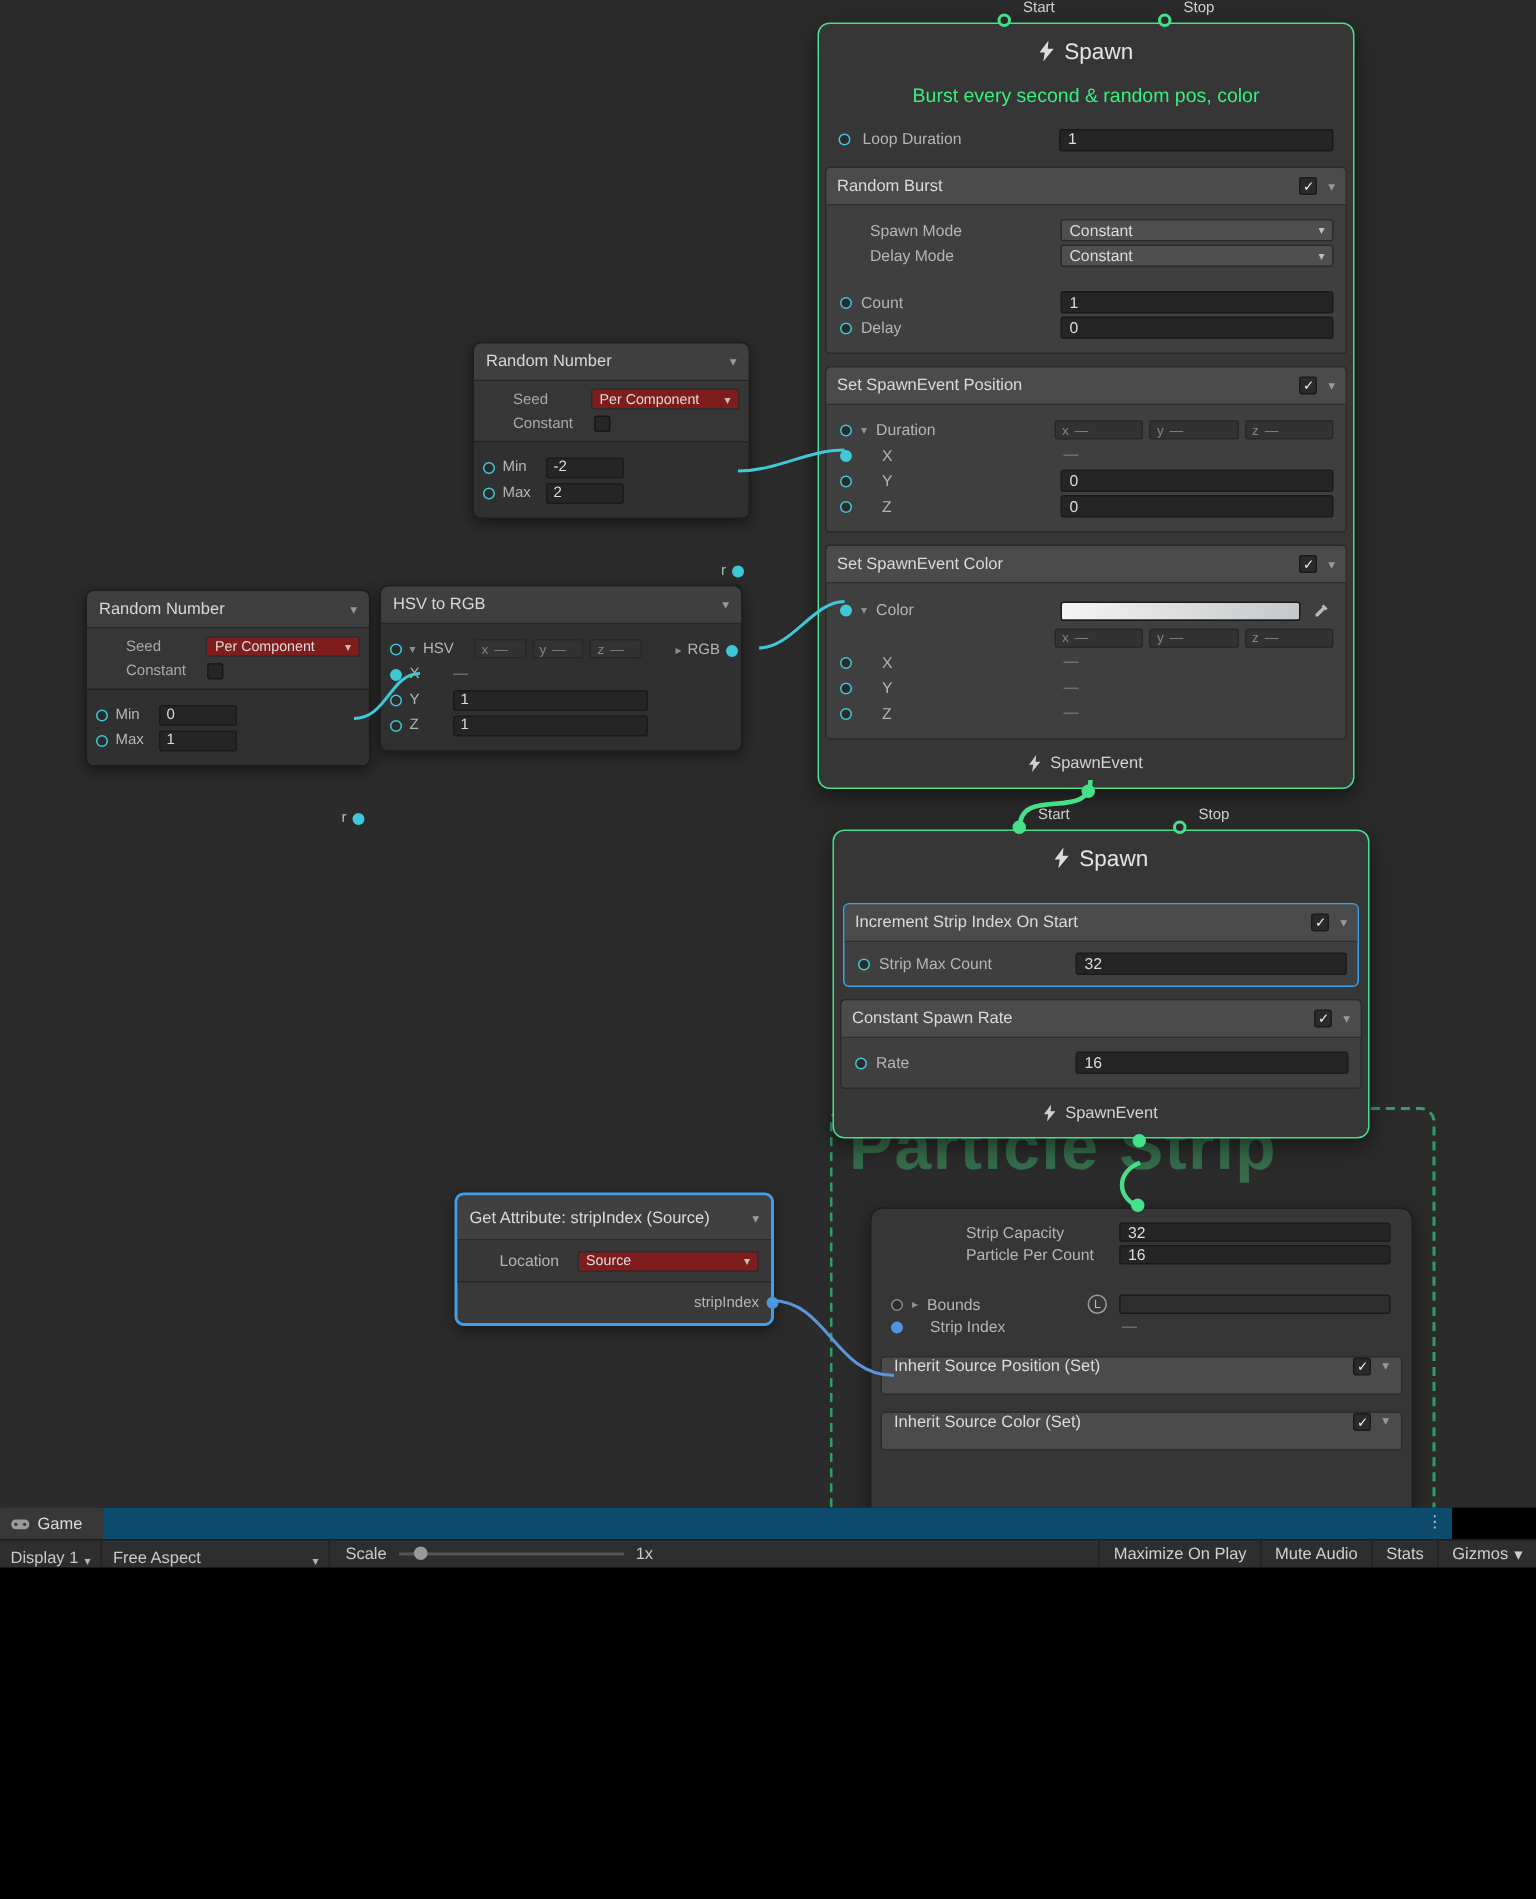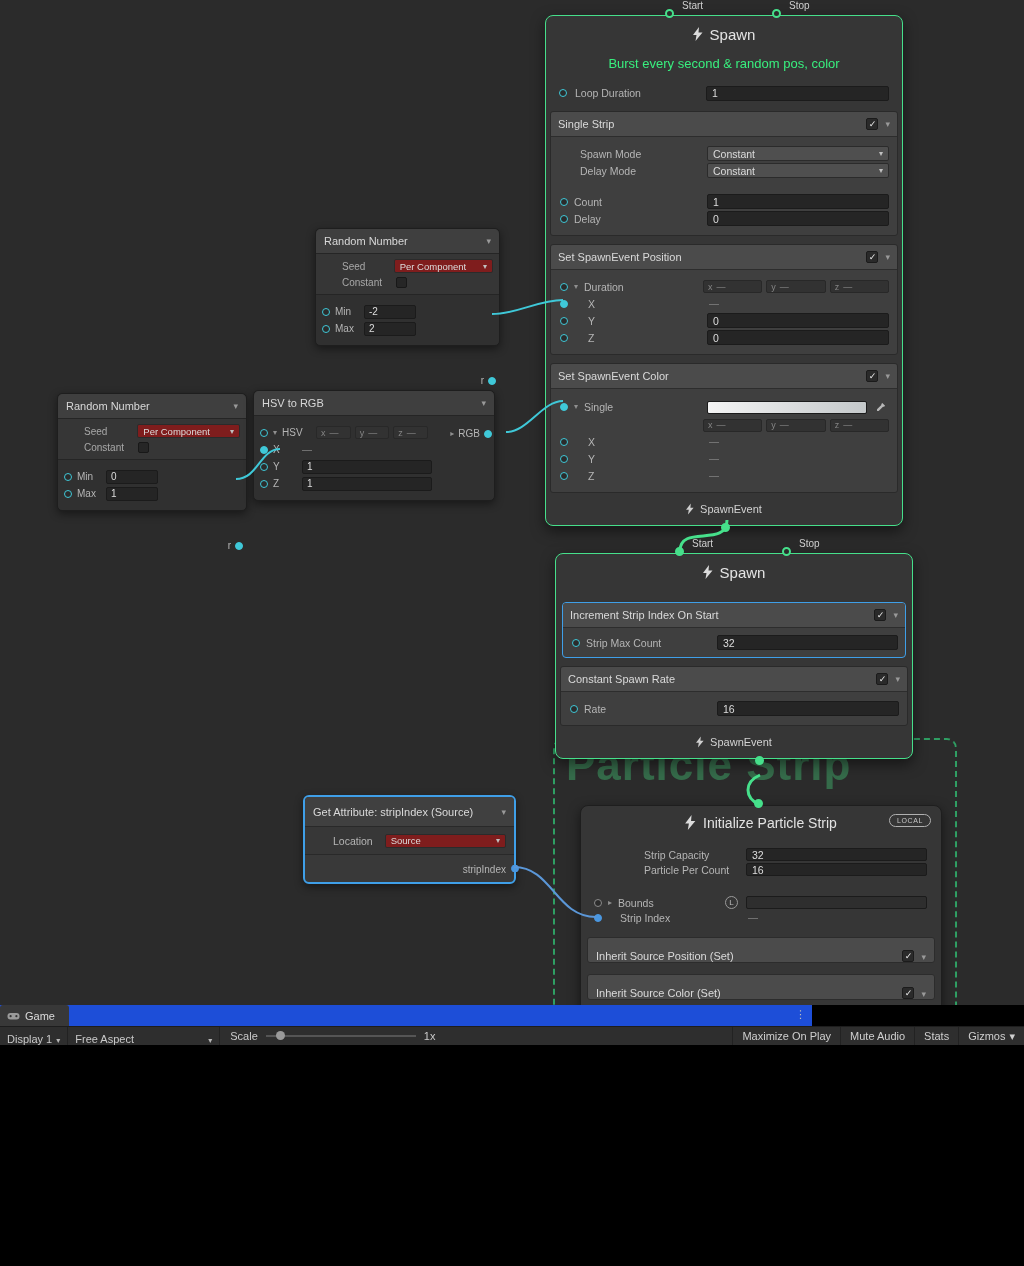--- a/index.html
+++ b/index.html
@@ -93,24 +93,24 @@
   
   .init-node{background:#363636;border:1px solid #1e1e1e;border-radius:8px;box-shadow:0 4px 12px rgba(0,0,0,.5)}
   .init-header{position:relative;height:33px;display:flex;align-items:center;justify-content:center;gap:7px;font-size:14px;color:#e2e2e2}
   .badge{position:absolute;right:10px;top:8px;border:1px solid #b0b0b0;border-radius:8px;font-size:7px;letter-spacing:.6px;color:#c8c8c8;padding:2px 7px}
   .irow{position:relative;display:flex;align-items:center;height:15px;padding-left:63px;font-size:10.5px;color:#b5b5b5}
   .irow.withport{padding-left:13px;gap:6px}
   .ifield{position:absolute;left:165px;right:14px;height:13px;background:#252525;border:1px solid #1b1b1b;border-radius:2px;color:#dddddd;font-size:10.5px;display:flex;align-items:center;padding:0 5px}
   .ifield.dim{background:#2e2e2e;color:#828282}
   .igap{height:18px}
   .space-badge{position:absolute;left:144px;width:13px;height:13px;border-radius:50%;border:1px solid #9a9a9a;color:#bdbdbd;font-size:8px;display:flex;align-items:center;justify-content:center}
-  .iblock{margin:12px 6px 0;height:26px;background:#4b4b4b;border:1px solid #2c2c2c;border-radius:3px;display:flex;align-items:flex-end;padding:0 8px}
-
-  
-  #tabbar{position:absolute;left:0;top:1005px;width:812px;height:21px;background:#1d4ed8;z-index:30;display:flex;align-items:flex-end}
+  .iblock{margin:12px 6px 0;height:26px;background:#4b4b4b;border:1px solid #2c2c2c;border-radius:3px;display:flex;align-items:flex-start;padding:0 8px}
+
+  
+  #tabbar{position:absolute;left:0;top:1005px;width:968px;height:21px;background:#0c4a6e;z-index:30;display:flex;align-items:flex-end}
   .gametab{width:69px;height:21px;display:flex;align-items:center;gap:5px;padding:0 7px;background:#383838;border-radius:3px 3px 0 0;color:#dcdcdc;font-size:11px}
   .kebab{position:absolute;right:6px;top:3px;color:#bdbdbd;font-size:11px}
   #controls{position:absolute;left:0;top:1026px;width:1024px;height:19px;background:#2e2e2e;border-top:1px solid #1d1d1d;z-index:30;display:flex;align-items:center;font-size:11px;color:#cacaca}
   .tb-item{display:flex;align-items:flex-end;gap:4px;padding:0 7px;height:100%;border-right:1px solid #222}
   .tb-item .arrow{font-size:8px;color:#b5b5b5}
   .tb-aspect{width:152px}
   .tb-aspect .arrow{margin-left:auto}
   .tb-scale{display:flex;align-items:center;gap:8px;padding:0 10px}
   .sl-track{position:relative;width:150px;height:2px;background:#555}
   .sl-knob{position:absolute;left:10px;top:-4px;width:9px;height:9px;border-radius:50%;background:#999}
@@ -262,21 +262,21 @@
 
     <div class="ctx-content">
       <div class="crow">
         <span class="port cyan"></span>
         <span class="plabel">Loop Duration</span>
         <div class="cfield">1</div>
       </div>
 
       <div class="block">
         <div class="bheader">
-          <span class="btitle">Single Strip</span>
+          <span class="btitle">Random Burst</span>
           <span class="bcheck">✓</span>
           <span class="hdr-chev">▾</span>
         </div>
         <div class="bbody">
           <div class="brow indent">
             <span class="plabel">Spawn Mode</span>
             <div class="bfield dd2">
               <span>Constant</span>
               <span class="arrow">▾</span>
             </div>
@@ -349,21 +349,21 @@
       <div class="block">
         <div class="bheader">
           <span class="btitle">Set SpawnEvent Color</span>
           <span class="bcheck">✓</span>
           <span class="hdr-chev">▾</span>
         </div>
         <div class="bbody">
           <div class="brow" style="height:20px">
             <span class="port cyan filled"></span>
             <span class="fold">▾</span>
-            <span class="plabel">Single</span>
+            <span class="plabel">Color</span>
             <div class="swatch"></div>
             <div class="picker">
               <svg width="11" height="11" viewBox="0 0 12 12">
                   <path d="M8 1 L11 4 L9.6 5.4 L9 4.8 L4 9.8 H2.2 V8 L7.2 3 L6.6 2.4 Z" fill="#b8b8b8"></path>
                 </svg>
             </div>
           </div>
           <div class="brow" style="height:16px">
             <div class="compo">
               <span class="seg">
@@ -478,27 +478,20 @@
     <div class="ga-out">
       <div class="ga-outrow">
         <span class="outlabel">stripIndex</span>
         <span class="port blue filled"></span>
       </div>
     </div>
   </div>
 
   <div class="node init-node" style="left:580px;top:805px;width:362px;height:210px">
     <span class="flowin filled" style="left:173px"></span>
-    <div class="init-header">
-      <svg width="11" height="15" viewBox="0 0 10 14">
-          <path d="M6 0 L0 8 H3.5 L2.5 14 L9.5 5.5 H5.5 Z" fill="#dcdcdc"></path>
-        </svg>
-      <span>Initialize Particle Strip</span>
-      <span class="badge">LOCAL</span>
-    </div>
 
     <div style="padding-top:8px">
       <div class="irow">
         <span>Strip Capacity</span>
         <div class="ifield">32</div>
       </div>
       <div class="irow">
         <span>Particle Per Count</span>
         <div class="ifield">16</div>
       </div>

